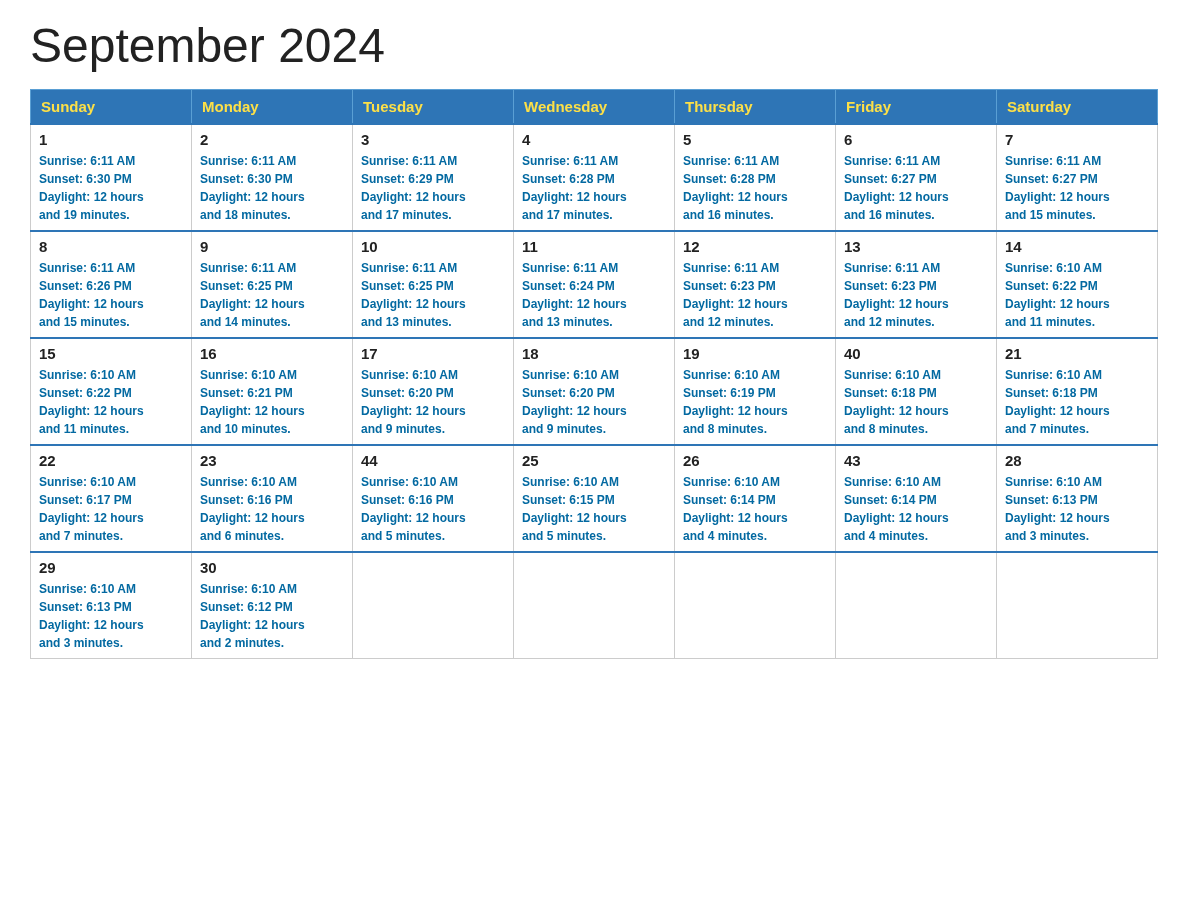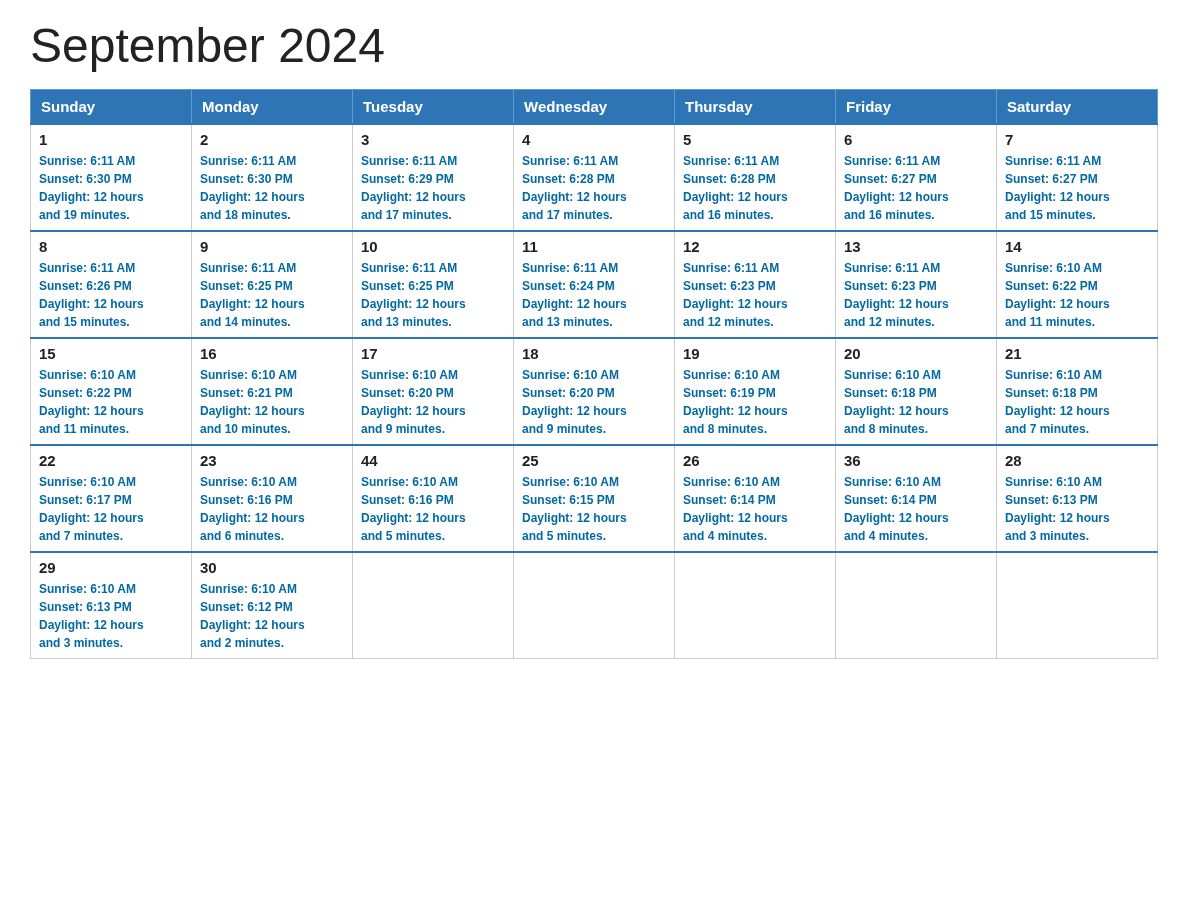--- a/index.html
+++ b/index.html
@@ -55,21 +55,21 @@
       color: #444;
       margin-top: 4px;
     }
     .calendar {
       width: 100%;
       border-collapse: collapse;
       border: 1px solid #aaa;
     }
     .calendar th {
       background-color: #2e75b6;
-      color: #ffffff;
+      color: #fde047;
       font-size: 15px;
       font-weight: bold;
       padding: 8px 10px;
       text-align: left;
       border: 1px solid #5a9fd4;
     }
     .calendar td {
       vertical-align: top;
       padding: 6px 8px;
       border: 1px solid #ccc;
@@ -292,21 +292,21 @@
         <td>
           <span class="day-num">19</span>
         <div class="day-info">
           Sunrise: 6:10 AM<br>
           Sunset: 6:19 PM<br>
           Daylight: 12 hours<br>
           and 8 minutes.
         </div>
         </td>
         <td>
-          <span class="day-num">20</span>
+          <span class="day-num">40</span>
         <div class="day-info">
           Sunrise: 6:10 AM<br>
           Sunset: 6:18 PM<br>
           Daylight: 12 hours<br>
           and 8 minutes.
         </div>
         </td>
         <td>
           <span class="day-num">21</span>
         <div class="day-info">
@@ -357,21 +357,21 @@
         <td>
           <span class="day-num">26</span>
         <div class="day-info">
           Sunrise: 6:10 AM<br>
           Sunset: 6:14 PM<br>
           Daylight: 12 hours<br>
           and 4 minutes.
         </div>
         </td>
         <td>
-          <span class="day-num">36</span>
+          <span class="day-num">43</span>
         <div class="day-info">
           Sunrise: 6:10 AM<br>
           Sunset: 6:14 PM<br>
           Daylight: 12 hours<br>
           and 4 minutes.
         </div>
         </td>
         <td>
           <span class="day-num">28</span>
         <div class="day-info">

